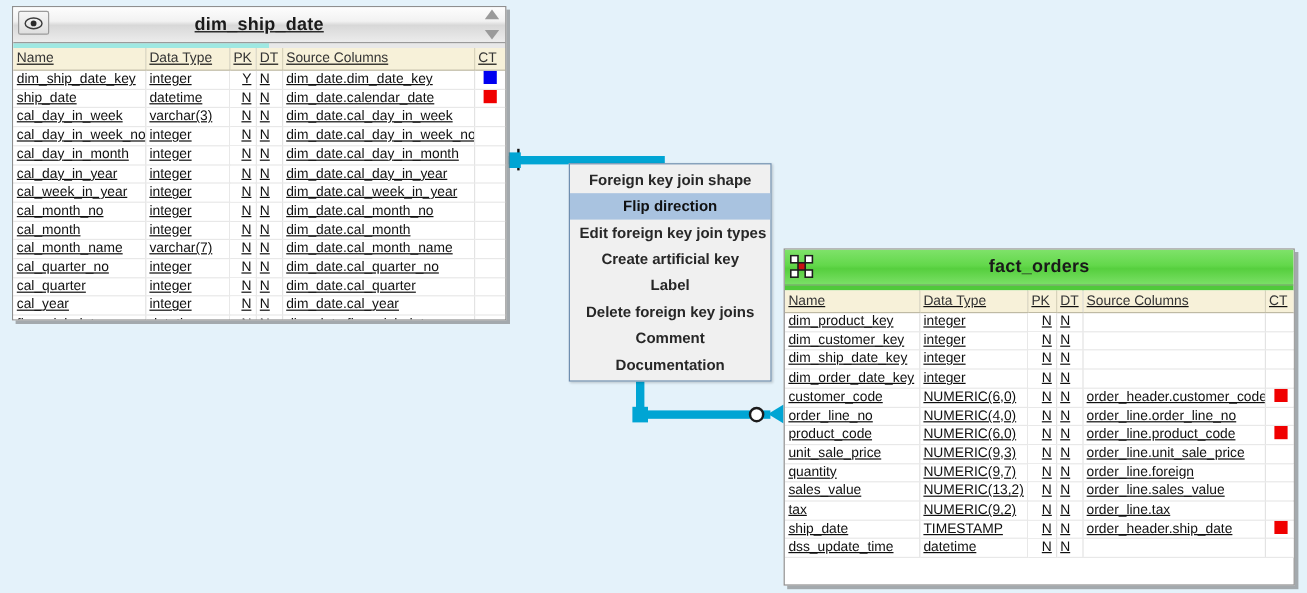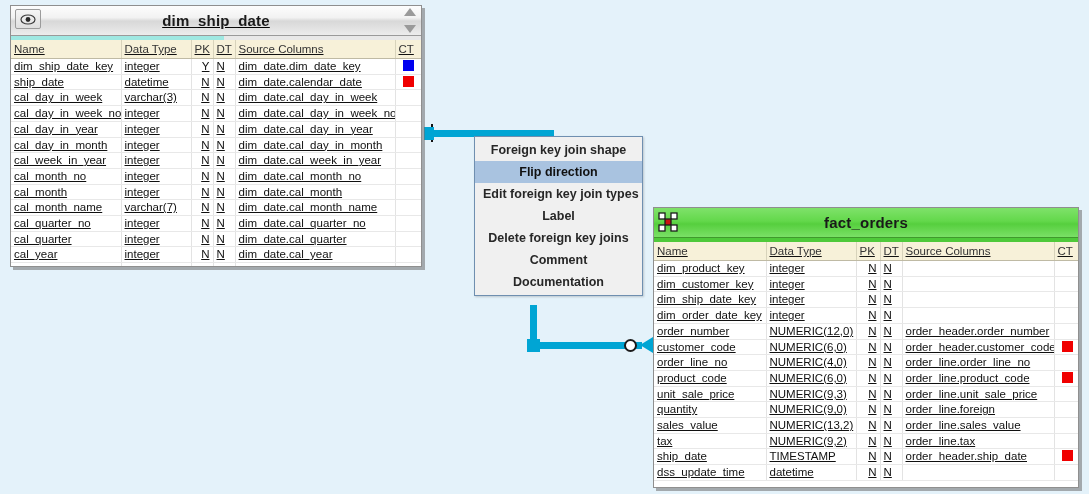--- a/index.html
+++ b/index.html
@@ -199,33 +199,33 @@
           </tr>
           <tr>
             <td>cal_day_in_week_no</td>
             <td>integer</td>
             <td class="c-pk keycell">N</td>
             <td class="c-dt">N</td>
             <td>dim_date.cal_day_in_week_no</td>
             <td style="text-align: center;"></td>
           </tr>
           <tr>
+            <td>cal_day_in_month</td>
+            <td>integer</td>
+            <td class="c-pk keycell">N</td>
+            <td class="c-dt">N</td>
+            <td>dim_date.cal_day_in_month</td>
+            <td style="text-align: center;"></td>
+          </tr>
+          <tr>
             <td>cal_day_in_year</td>
             <td>integer</td>
             <td class="c-pk keycell">N</td>
             <td class="c-dt">N</td>
             <td>dim_date.cal_day_in_year</td>
-            <td style="text-align: center;"></td>
-          </tr>
-          <tr>
-            <td>cal_day_in_month</td>
-            <td>integer</td>
-            <td class="c-pk keycell">N</td>
-            <td class="c-dt">N</td>
-            <td>dim_date.cal_day_in_month</td>
             <td style="text-align: center;"></td>
           </tr>
           <tr>
             <td>cal_week_in_year</td>
             <td>integer</td>
             <td class="c-pk keycell">N</td>
             <td class="c-dt">N</td>
             <td>dim_date.cal_week_in_year</td>
             <td style="text-align: center;"></td>
           </tr>
@@ -349,28 +349,20 @@
           </tr>
           <tr>
             <td>dim_order_date_key</td>
             <td>integer</td>
             <td class="c-pk keycell">N</td>
             <td class="c-dt">N</td>
             <td></td>
             <td style="text-align: center;"></td>
           </tr>
           <tr>
-            <td>order_number</td>
-            <td>NUMERIC(12,0)</td>
-            <td class="c-pk keycell">N</td>
-            <td class="c-dt">N</td>
-            <td>order_header.order_number</td>
-            <td style="text-align: center;"></td>
-          </tr>
-          <tr>
             <td>customer_code</td>
             <td>NUMERIC(6,0)</td>
             <td class="c-pk keycell">N</td>
             <td class="c-dt">N</td>
             <td>order_header.customer_code</td>
             <td style="text-align: center;"><span class="chip" style="background: rgb(240, 0, 0);"></span></td>
           </tr>
           <tr>
             <td>order_line_no</td>
             <td>NUMERIC(4,0)</td>
@@ -390,21 +382,21 @@
           <tr>
             <td>unit_sale_price</td>
             <td>NUMERIC(9,3)</td>
             <td class="c-pk keycell">N</td>
             <td class="c-dt">N</td>
             <td>order_line.unit_sale_price</td>
             <td style="text-align: center;"></td>
           </tr>
           <tr>
             <td>quantity</td>
-            <td>NUMERIC(9,0)</td>
+            <td>NUMERIC(9,7)</td>
             <td class="c-pk keycell">N</td>
             <td class="c-dt">N</td>
             <td>order_line.foreign</td>
             <td style="text-align: center;"></td>
           </tr>
           <tr>
             <td>sales_value</td>
             <td>NUMERIC(13,2)</td>
             <td class="c-pk keycell">N</td>
             <td class="c-dt">N</td>
@@ -437,20 +429,21 @@
           </tr>
         </tbody>
     </table>
   </div>
 
   <div class="ctxmenu" style="left:474px;top:136px;width:169px;">
     <div>
         <div class="ctxitem">Foreign key join shape</div>
         <div class="ctxitem sel">Flip direction</div>
         <div class="ctxitem">Edit foreign key join types</div>
+        <div class="ctxitem">Create artificial key</div>
         <div class="ctxitem">Label</div>
         <div class="ctxitem">Delete foreign key joins</div>
         <div class="ctxitem">Comment</div>
         <div class="ctxitem">Documentation</div>
       </div>
   </div>
 
 </div>
 
 </body></html>

